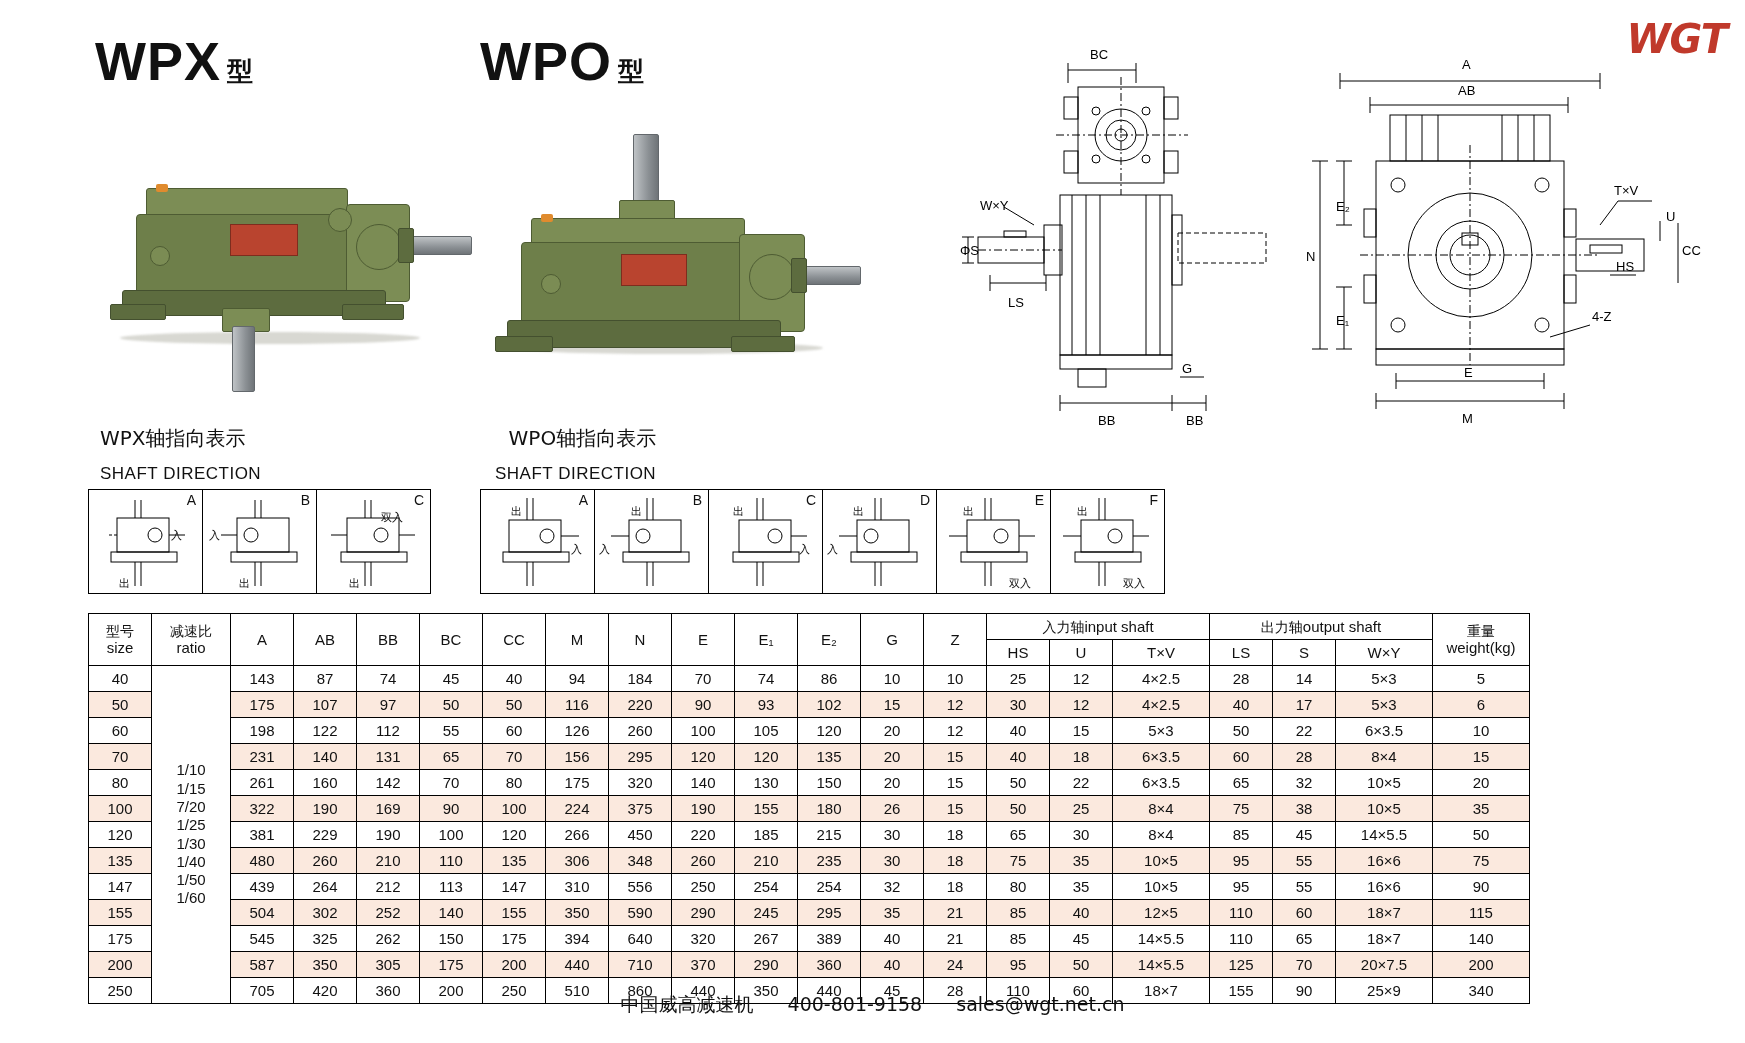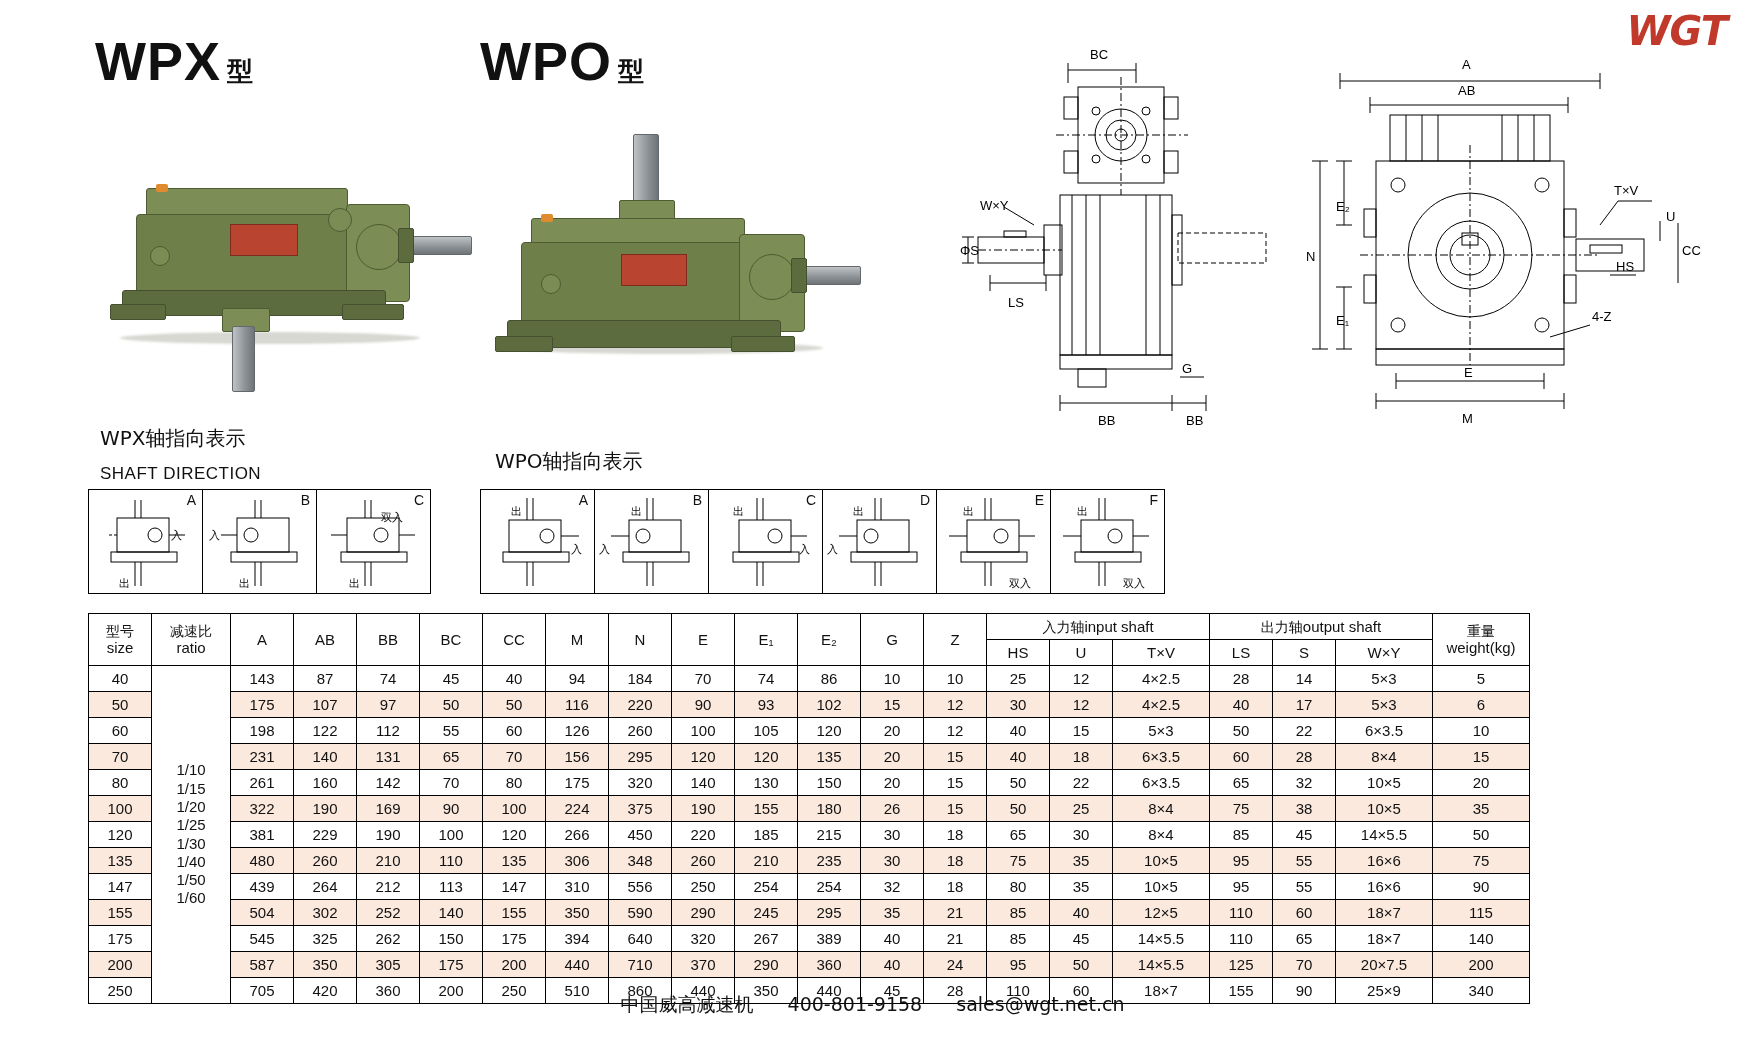--- a/index.html
+++ b/index.html
@@ -8,21 +8,21 @@
     background:#ffffff;
     font-family:"Liberation Sans", sans-serif;
     color:#111;
     position:relative;
     overflow:hidden;
   }
   .page{position:relative;width:1745px;height:1043px;}
 
   
   .logo{
-    position:absolute;right:18px;top:8px;
+    position:absolute;right:18px;top:16px;
     font-family:"DejaVu Sans", sans-serif;
     font-weight:bold;font-size:40px;letter-spacing:-1px;
     color:#c0392b;font-style:italic;
   }
 
   
   .model-title{position:absolute;font-weight:bold;}
   .model-title .latin{font-size:54px;font-family:"Liberation Sans",sans-serif;letter-spacing:1px;}
   .model-title .cn{font-size:26px;margin-left:6px;font-family:"DejaVu Sans",sans-serif;}
   #wpx-title{left:95px;top:30px;}
@@ -145,21 +145,21 @@
       <div class="body-dark" style="left:0px;top:206px;width:56px;height:14px;border-radius:2px;"></div>
       <div class="body-dark" style="left:236px;top:206px;width:62px;height:14px;border-radius:2px;"></div>
       <div class="cap" style="left:46px;top:144px;width:18px;height:18px;"></div>
     </div>
   </div>
 
   <div class="dir-cap" style="left:100px;top:425px;">
     <div class="cn">WPX轴指向表示</div>
     <div class="en">SHAFT DIRECTION</div>
   </div>
-  <div class="dir-cap" style="left:495px;top:448px;">
+  <div class="dir-cap" style="left:495px;top:425px;text-align:right;">
     <div class="cn">WPO轴指向表示</div>
     <div class="en">SHAFT DIRECTION</div>
   </div>
 
   <div style="position:absolute;left:88px;top:489px;">
     <div class="dirbox" style="left:0;top:0;width:115px;height:105px;position:absolute;">
       <span class="letter">A</span>
       <svg width="115" height="105" style="position:absolute;left:0;top:0;">
         <rect x="28" y="28" width="52" height="34" fill="none" stroke="#000" stroke-width="1"></rect>
         <rect x="22" y="62" width="66" height="10" fill="none" stroke="#000" stroke-width="1"></rect>
@@ -496,21 +496,21 @@
         <th class="num">S</th>
         <th class="wide">W×Y</th>
       </tr>
     </thead>
     <tbody id="spec-body">
         <tr>
           <td class="col-size">40</td>
           <td class="col-ratio ratio-cell" rowspan="13">
             <div>1/10</div>
             <div>1/15</div>
-            <div>1/20</div>
+            <div>7/20</div>
             <div>1/25</div>
             <div>1/30</div>
             <div>1/40</div>
             <div>1/50</div>
             <div>1/60</div>
           </td>
           <td class="num">143</td>
           <td class="num">87</td>
           <td class="num">74</td>
           <td class="num">45</td>

